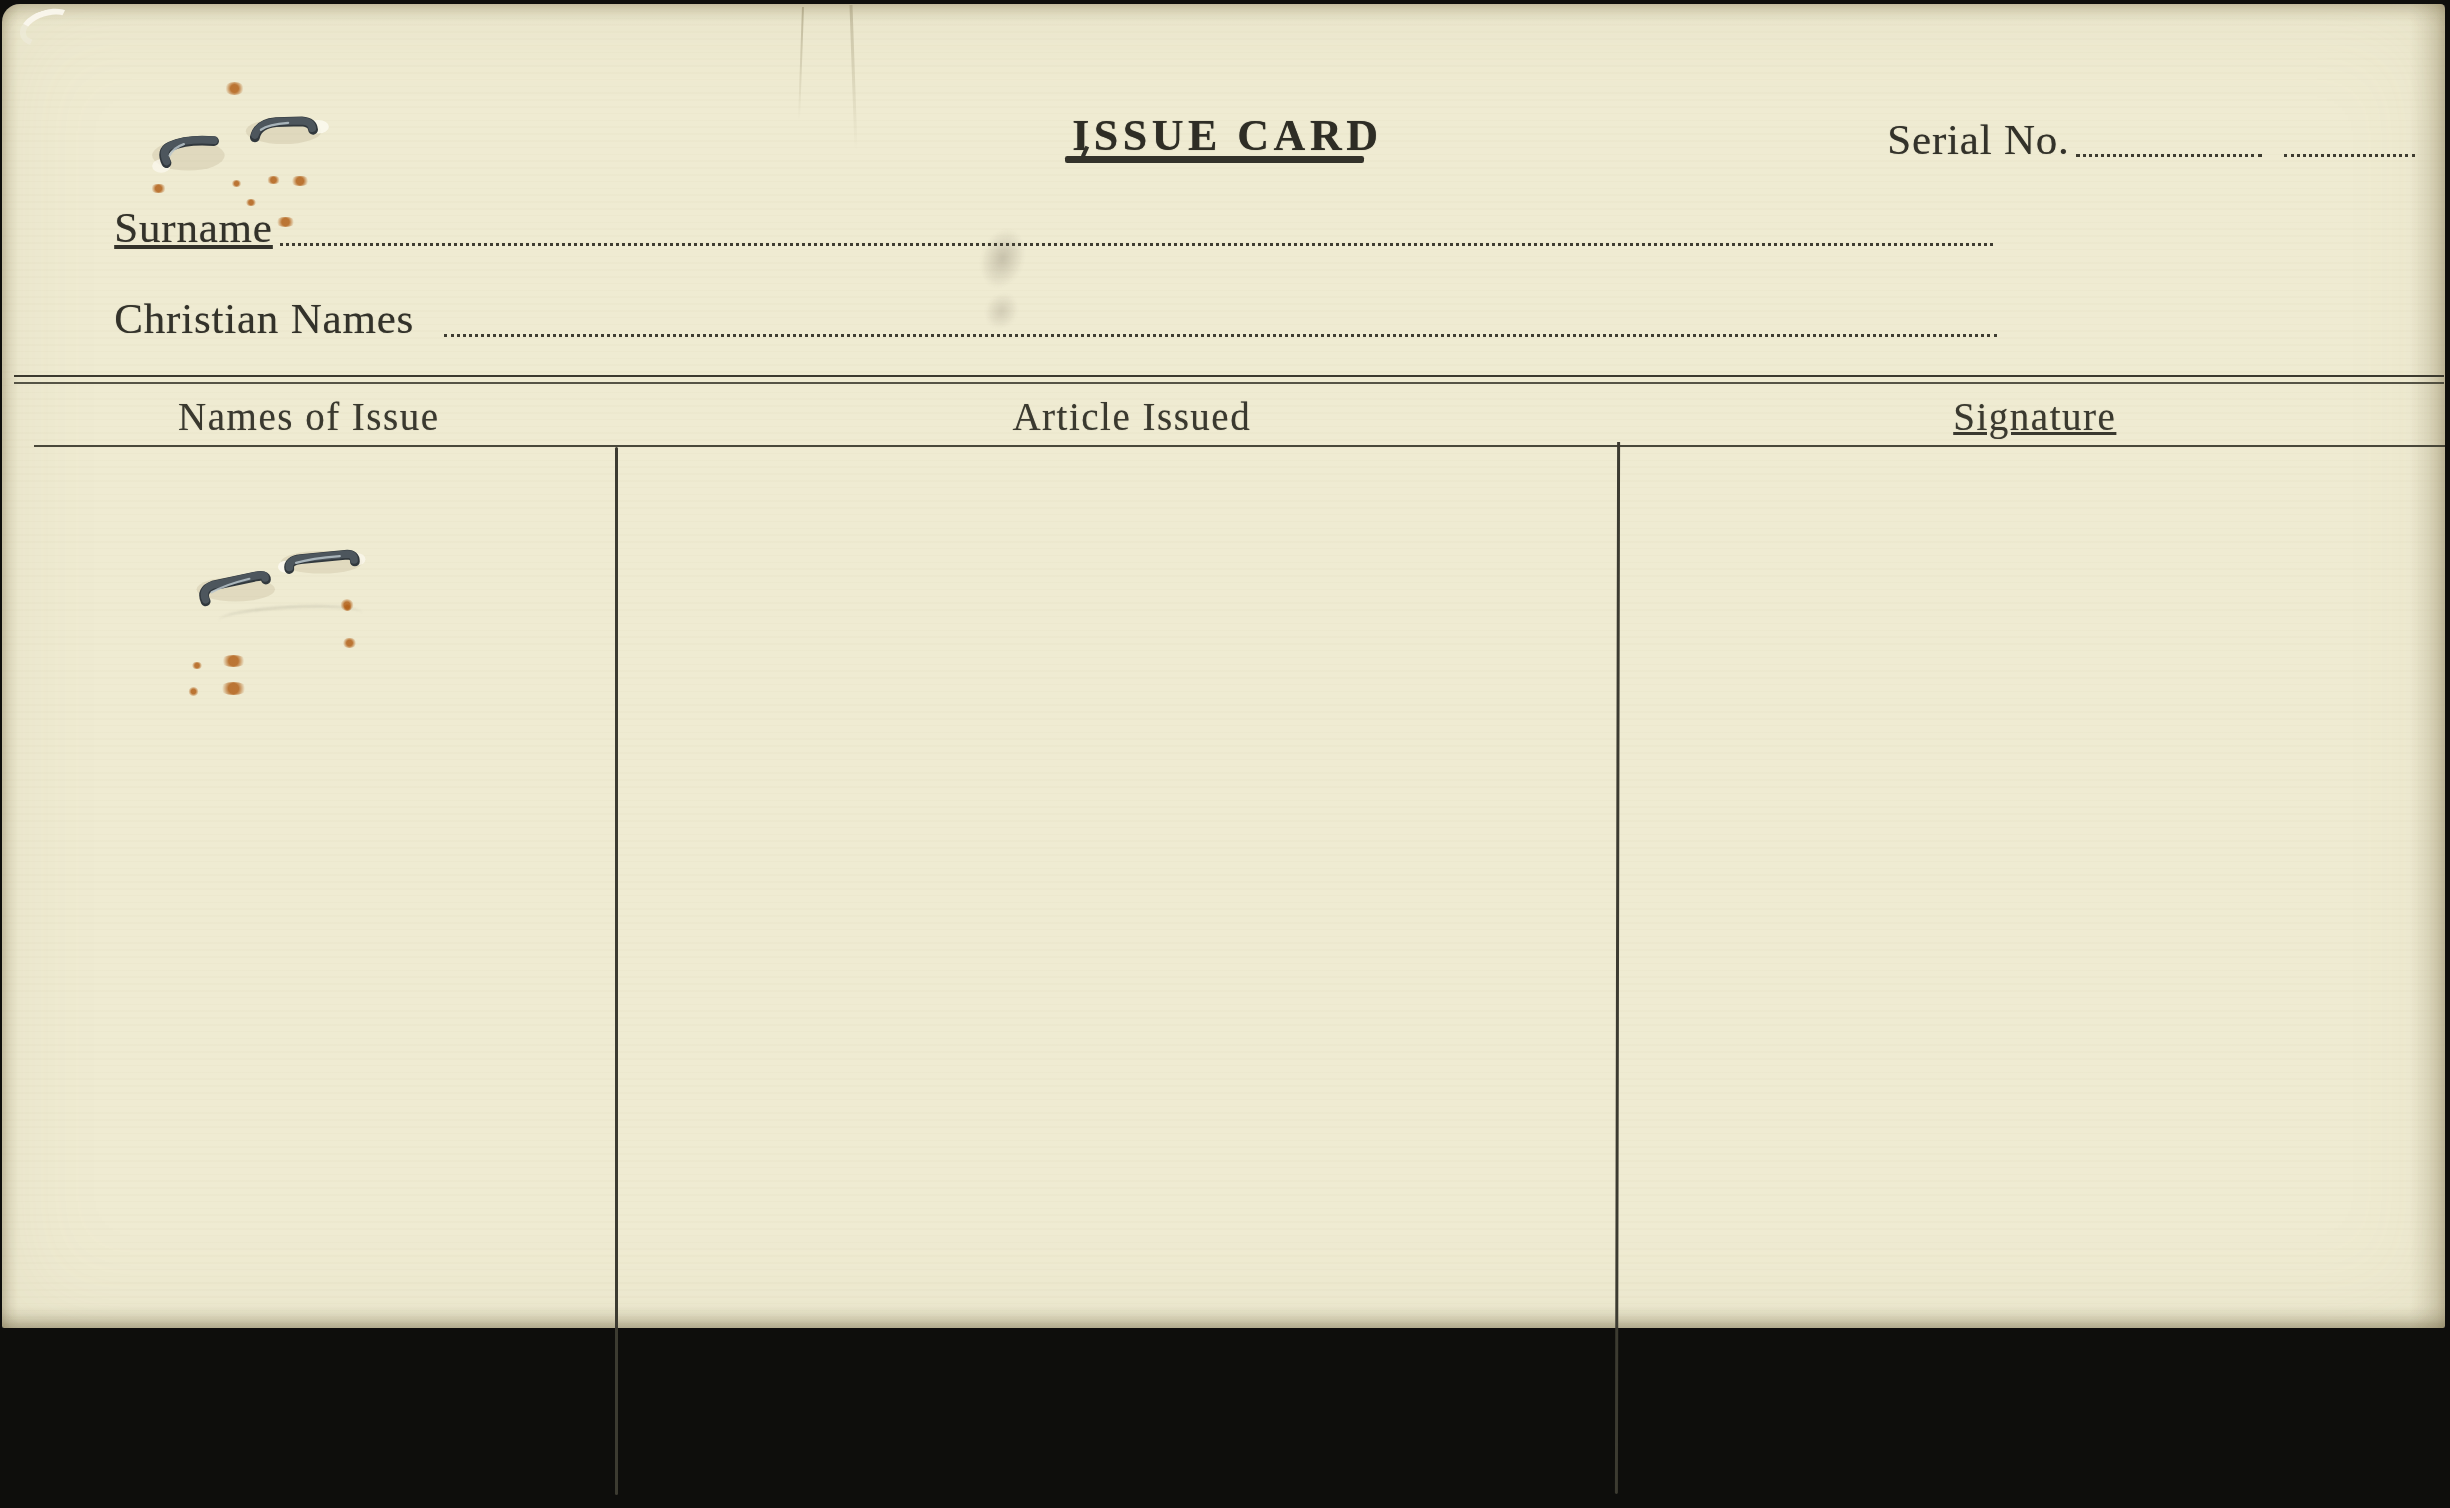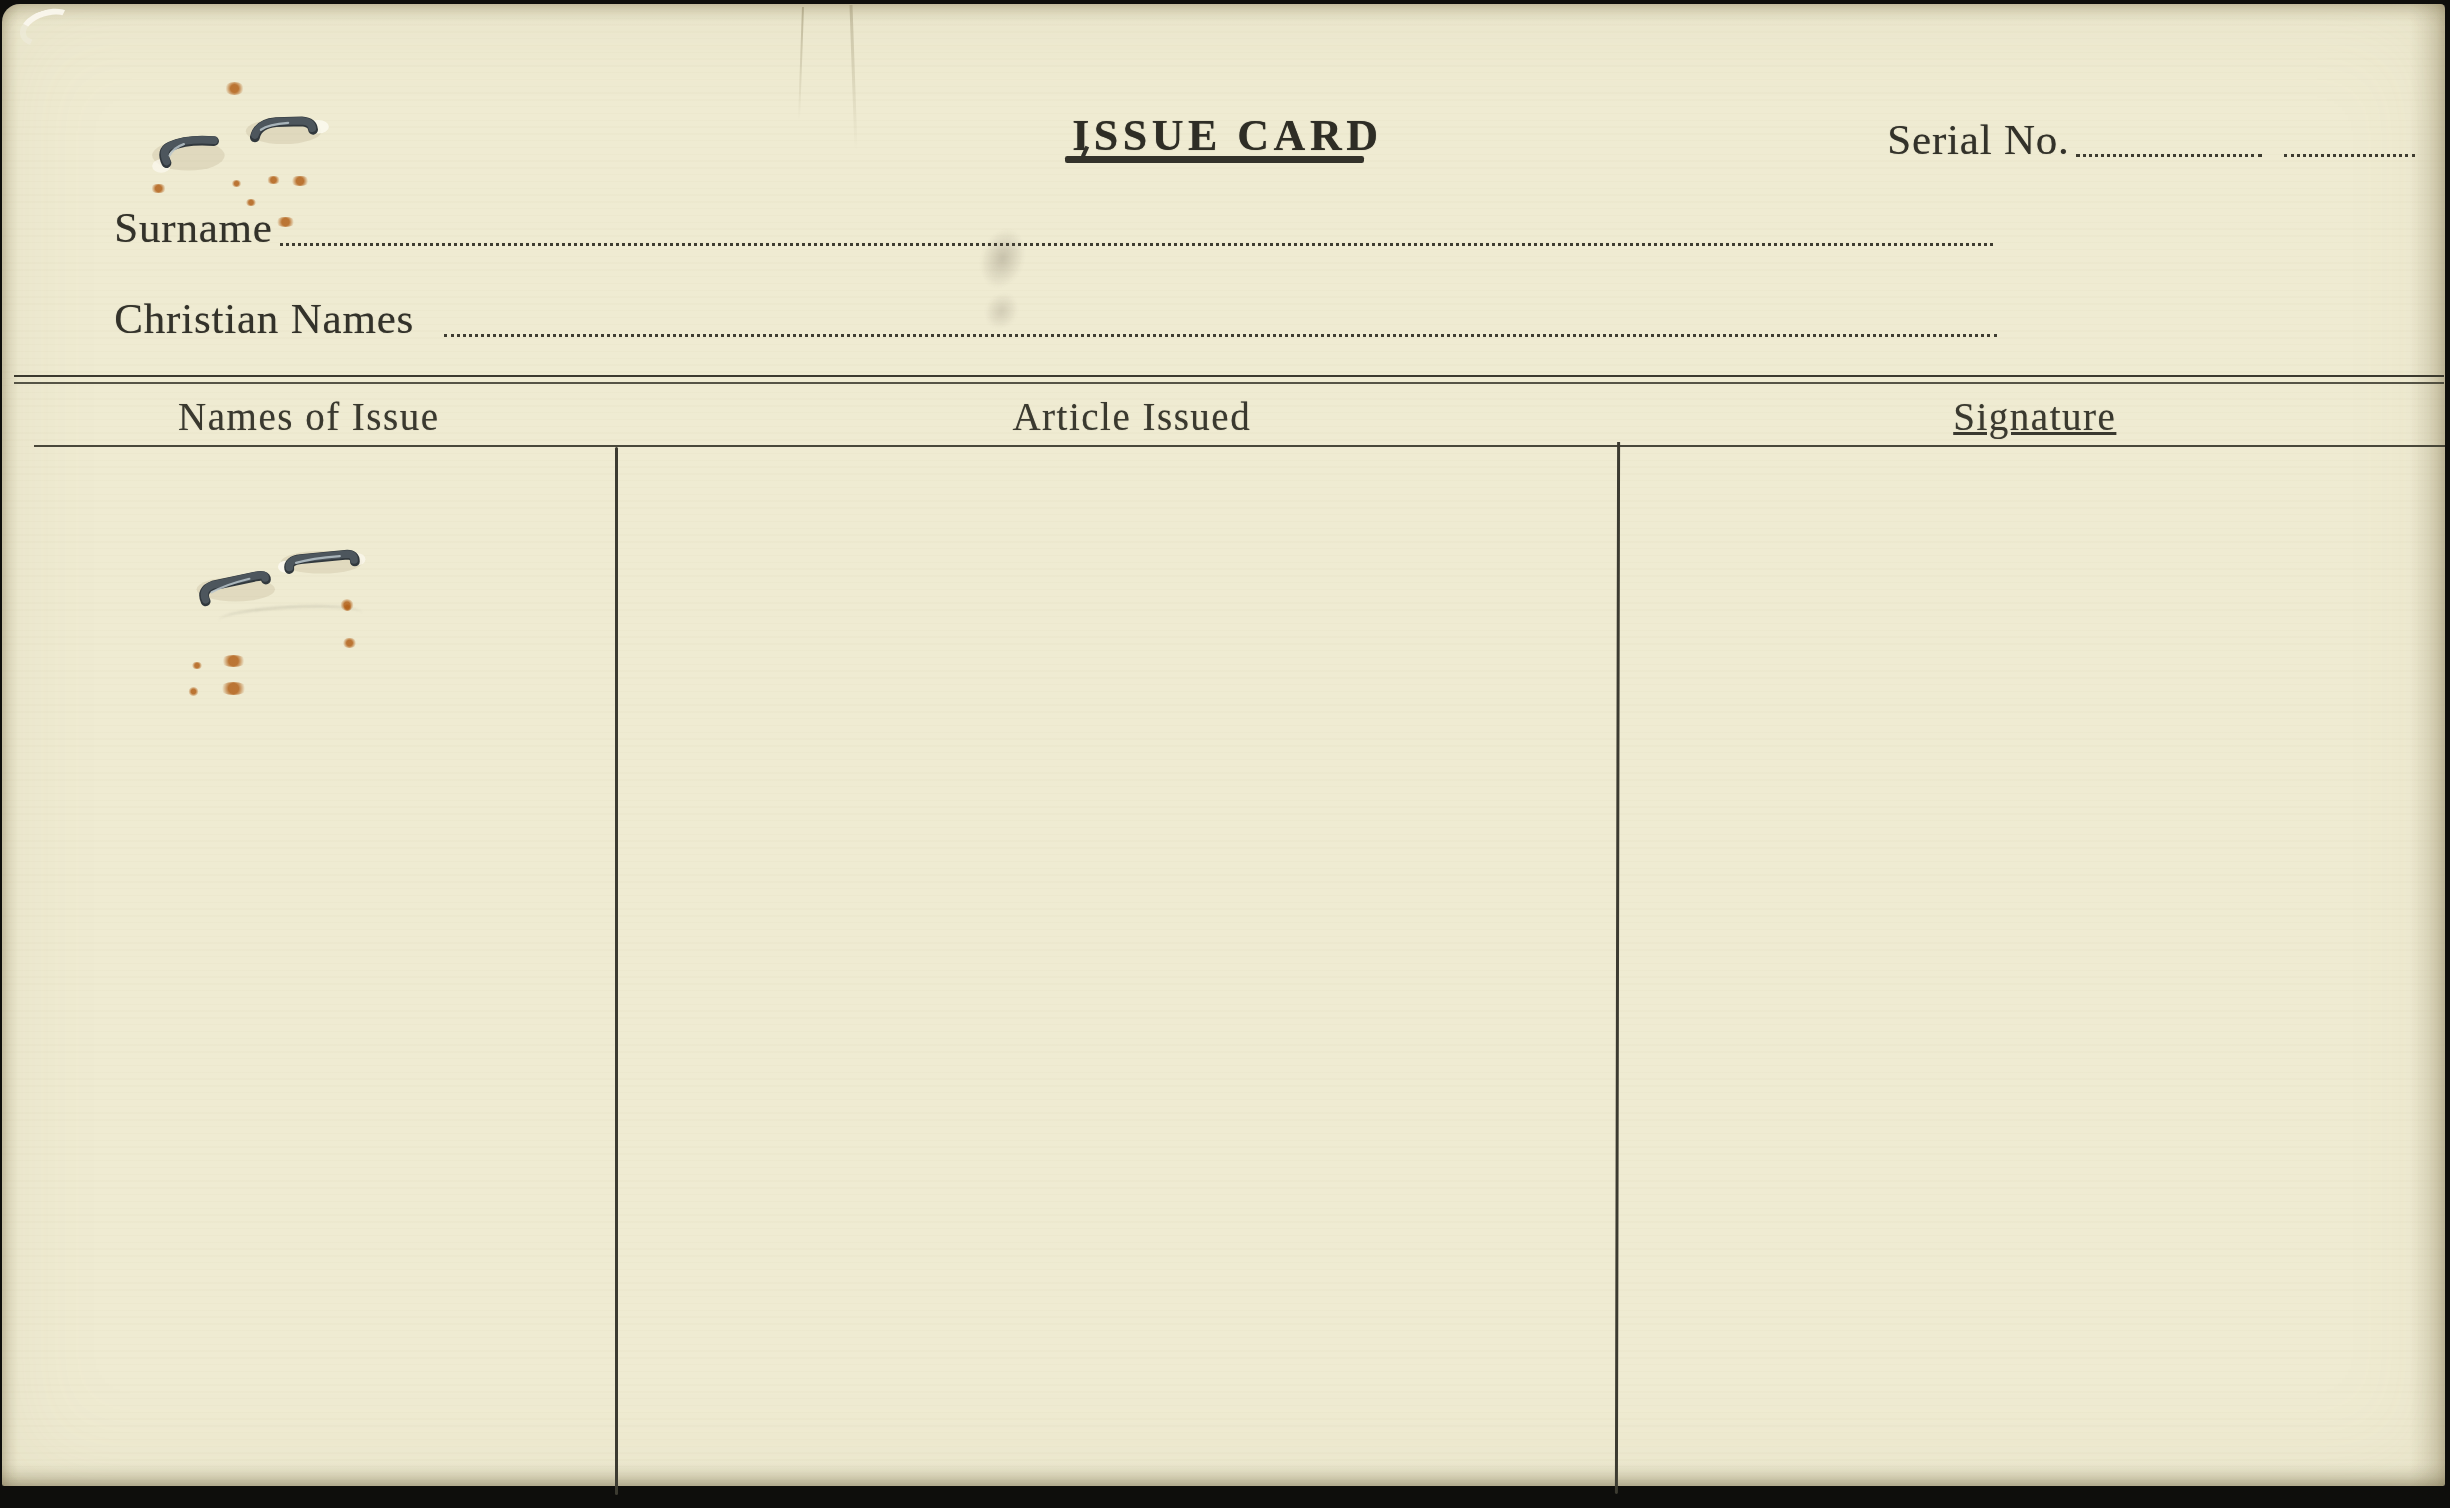--- a/index.html
+++ b/index.html
@@ -7,21 +7,21 @@
   body {
     position:relative;
     background:#0e0e0c;
     overflow:hidden;
     font-family:"Liberation Serif", serif;
     color:#34332b;
   }
 
   
   .card {
-    position:absolute; left:2.3px; top:3.8px; width:2443px; height:1482px;
+    position:absolute; left:2.3px; top:3.8px; width:2443px; height:1324px;
     background:
       repeating-linear-gradient(180deg, rgba(190,180,140,0.05) 0 1.5px, rgba(0,0,0,0) 1.5px 6.8px),
       linear-gradient(90deg,  rgba(110,100,70,0.12) 0, rgba(110,100,70,0) 16.6px),
       linear-gradient(270deg, rgba(110,100,70,0.16) 0, rgba(110,100,70,0) 36px),
       linear-gradient(180deg, rgba(110,100,70,0.10) 0, rgba(110,100,70,0) 21px),
       linear-gradient(0deg,   rgba(90,85,55,0.16)  0, rgba(90,85,55,0)  24px),
       #efebd2;
     border-radius:18px 4.5px 2.3px 2.3px;
     box-shadow:
       inset 0 10.6px 15px -9px rgba(120,105,65,.30),
@@ -45,21 +45,21 @@
   .title-underline::before {
     content:""; position:absolute; left:18px; top:-9.8px; width:3.8px; height:11.3px;
     background:#33322a; transform:rotate(24deg);
   }
 
   .label {
     position:absolute; font-size:43px; line-height:1; letter-spacing:0.8px;
     color:#33322a; text-shadow:0 0 0.8px rgba(51,50,42,.55); white-space:nowrap;
   }
   .serial-label    { top:114px; left:1885px; }
-  .surname-label   { top:202px; left:112px;  }
+  .surname-label   { top:202px; left:112px;text-decoration:underline;  }
   .christian-label { top:293px; left:112px;text-align:right;  }
 
   .leader { position:absolute; height:0; border-bottom:3.8px dotted #3e3c31; }
   .serial-1  { top:150px; left:2074px; width:186px; }
   .serial-2  { top:150px; left:2282px; width:131px; }
   .surname   { top:239px; left:278px;  width:1713px; }
   .christian { top:330px; left:442px;  width:1553px; }
 
   
   .rule { position:absolute; background:#3b392e; }

